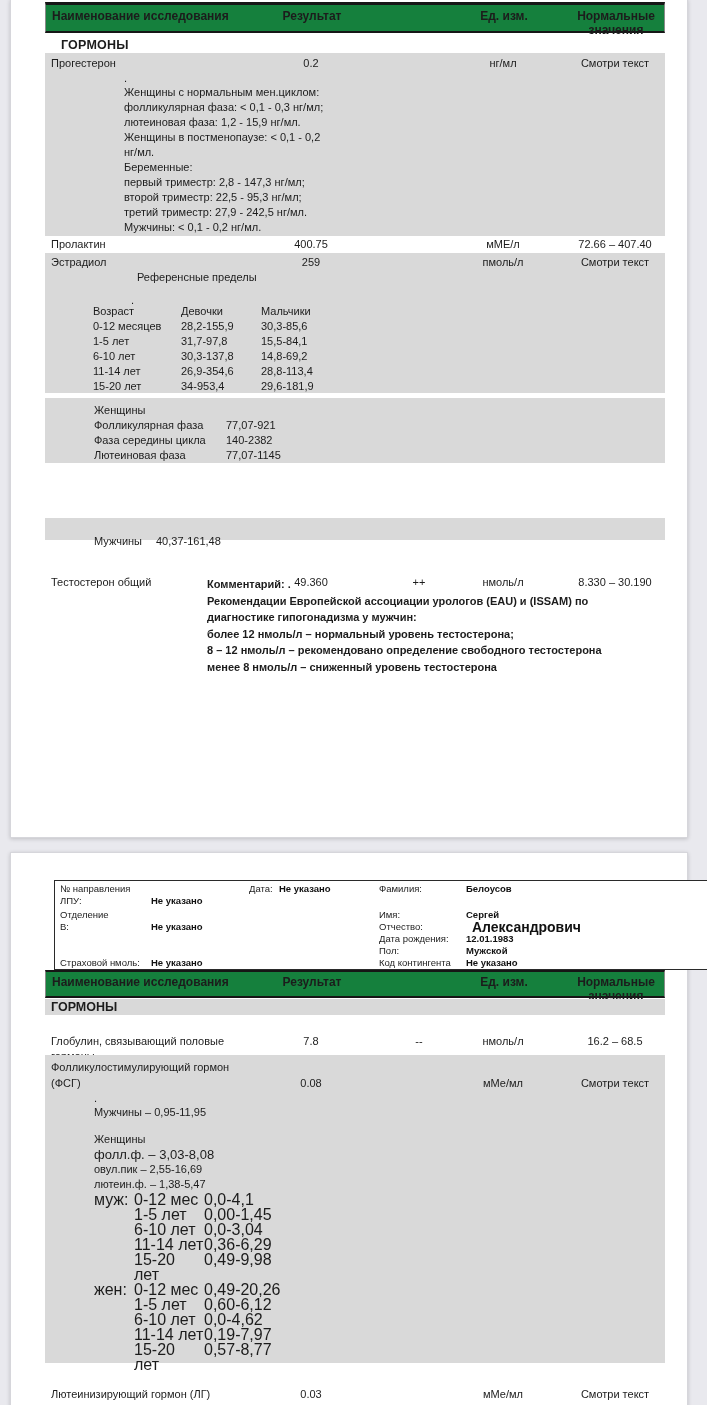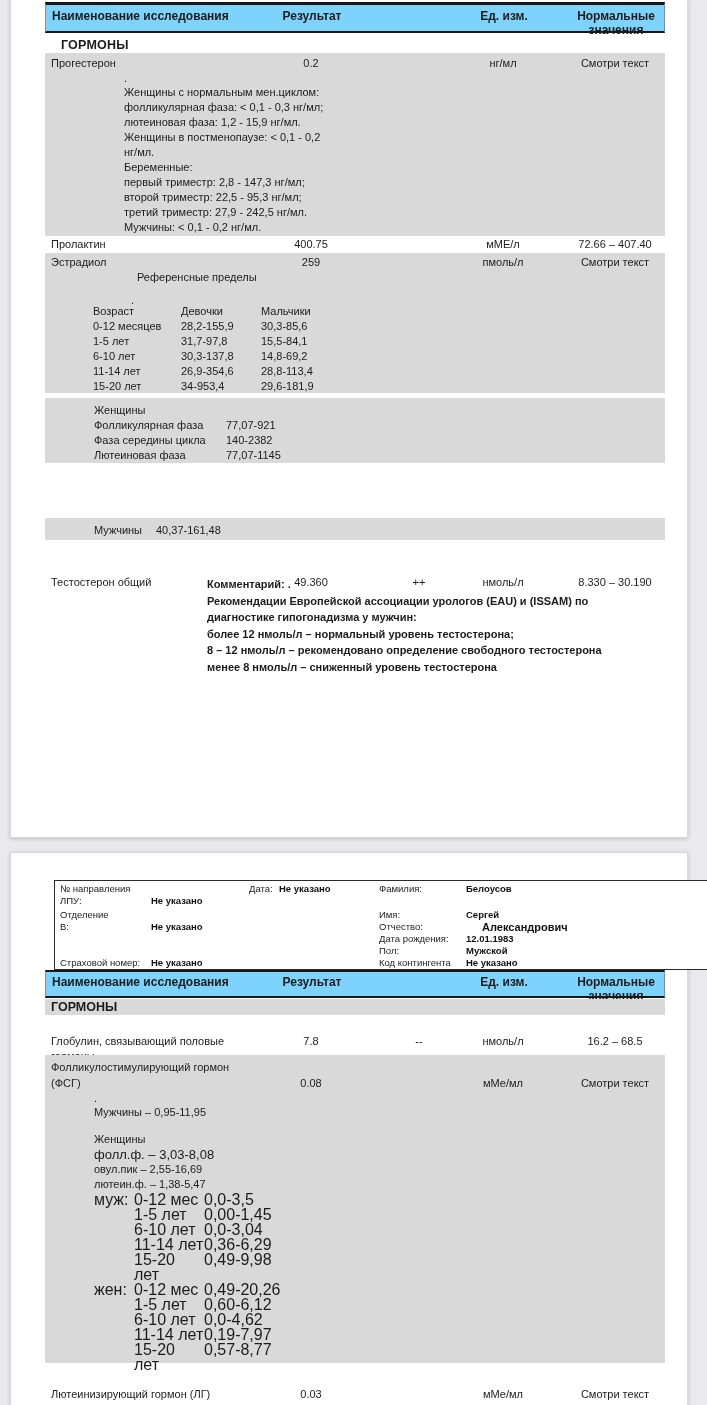--- a/index.html
+++ b/index.html
@@ -22,21 +22,21 @@
   .gray{background:#d9d9d9;}
   
   .r{position:relative;height:16px;line-height:16px;font-size:11px;}
   .cn{position:absolute;left:6px;white-space:nowrap;}
   .cr{position:absolute;left:196px;width:140px;text-align:center;}
   .cf{position:absolute;left:334px;width:80px;text-align:center;}
   .cu{position:absolute;left:398px;width:120px;text-align:center;}
   .cno{position:absolute;left:495px;width:150px;text-align:center;}
   
   .thead{
-    background:#7dd3fc;box-sizing:border-box;
+    background:#15803d;box-sizing:border-box;
     border-top:3px solid #161616;border-bottom:2px solid #161616;
     border-left:1px solid #8a8a8a;border-right:1px solid #8a8a8a;
     font-weight:bold;font-size:12px;
   }
   .thead .r{height:14px;line-height:14px;font-size:12px;}
   .sect{font-weight:bold;font-size:12.5px;letter-spacing:.2px;}
   .ref{margin-left:79px;line-height:15px;font-size:11px;white-space:nowrap;}
   .dotline{line-height:12px;font-size:11px;}
   .age-row{display:grid;grid-template-columns:88px 80px 1fr;margin-left:48px;line-height:15px;font-size:11px;}
   .wrow{display:grid;grid-template-columns:132px 1fr;margin-left:49px;line-height:15px;font-size:11px;}
@@ -152,21 +152,21 @@
       <span>Фаза середины цикла</span>
       <span>140-2382</span>
     </div>
     <div class="wrow">
       <span>Лютеиновая фаза</span>
       <span>77,07-1145</span>
     </div>
   </div>
 
 
-  <div class="abs doc gray" style="top:518px;height:22px;padding-top:5px;box-sizing:border-box;">
+  <div class="abs doc gray" style="top:518px;height:22px;padding-top:16px;box-sizing:border-box;">
     <div class="mrow">
       <span>Мужчины</span>
       <span>40,37-161,48</span>
     </div>
   </div>
 
   <div class="abs doc r" style="top:558px;">
     <span class="cn">Тестостерон общий</span>
     <span class="cr">49.360</span>
     <span class="cf">++</span>
@@ -200,32 +200,32 @@
     </div>
     <div class="irow" style="top:28px;">
       <span class="il" style="left:5px;">Отделение</span>
       <span class="il" style="left:324px;">Имя:</span>
       <span class="iv" style="left:411px;">Сергей</span>
     </div>
     <div class="irow" style="top:40px;">
       <span class="il" style="left:5px;">В:</span>
       <span class="iv" style="left:96px;">Не указано</span>
       <span class="il" style="left:324px;">Отчество:</span>
-      <span class="iv" style="left:427px;font-size:11px;">Александрович</span>
+      <span class="iv" style="left:417px;font-size:14px;">Александрович</span>
     </div>
     <div class="irow" style="top:52px;">
       <span class="il" style="left:324px;">Дата рождения:</span>
       <span class="iv" style="left:411px;">12.01.1983</span>
     </div>
     <div class="irow" style="top:64px;">
       <span class="il" style="left:324px;">Пол:</span>
       <span class="iv" style="left:411px;">Мужской</span>
     </div>
     <div class="irow" style="top:76px;">
-      <span class="il" style="left:5px;">Страховой номер:</span>
+      <span class="il" style="left:5px;">Страховой нмоль:</span>
       <span class="iv" style="left:96px;">Не указано</span>
       <span class="il" style="left:324px;">Код контингента</span>
       <span class="iv" style="left:411px;">Не указано</span>
     </div>
   </div>
 
   <div class="abs doc thead" style="top:117px;height:28px;border-top-width:2px;">
     <div class="r" style="margin-top:3px;">
       <span class="cn">Наименование исследования</span>
       <span class="cr">Результат</span>
@@ -265,21 +265,21 @@
     <div class="dotline" style="margin-left:49px;height:13px;">.</div>
     <div style="margin-left:49px;line-height:15px;font-size:11px;">Мужчины – 0,95-11,95</div>
     <div class="spacer"></div>
     <div style="margin-left:49px;line-height:15px;font-size:11px;">Женщины</div>
     <div style="margin-left:49px;line-height:15px;font-size:13px;">фолл.ф. – 3,03-8,08</div>
     <div style="margin-left:49px;line-height:15px;font-size:11px;">овул.пик – 2,55-16,69</div>
     <div style="margin-left:49px;line-height:15px;font-size:11px;">лютеин.ф. – 1,38-5,47</div>
     <div class="frow">
       <span>муж:</span>
       <span>0-12 мес</span>
-      <span>0,0-3,5</span>
+      <span>0,0-4,1</span>
     </div>
     <div class="frow">
       <span></span>
         <span>1-5 лет</span>
       <span>0,00-1,45</span>
     </div>
     <div class="frow">
       <span></span>
         <span>6-10 лет</span>
       <span>0,0-3,04</span>

